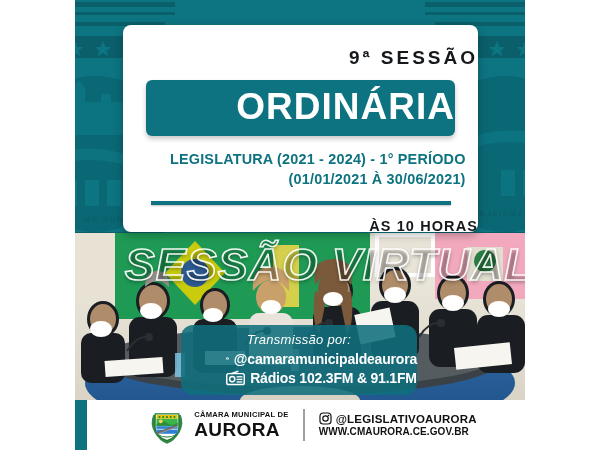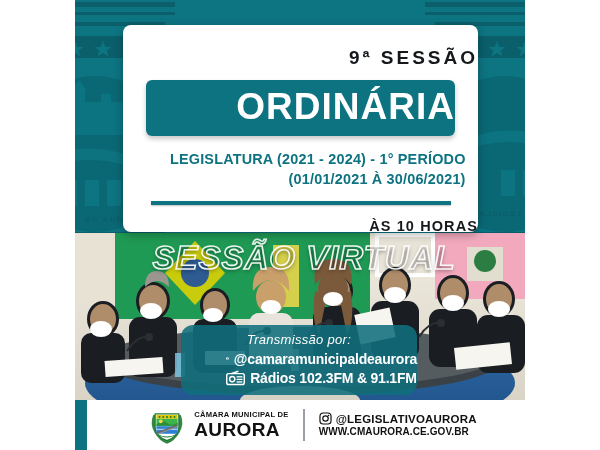--- a/index.html
+++ b/index.html
@@ -61,22 +61,22 @@
 
   
   .photo{
     position:absolute;left:0;top:233px;width:450px;height:167px;
     overflow:hidden;background:#16351f;
   }
   .photo svg{display:block;width:450px;height:167px;}
 
   
   .virtual{
-    position:absolute;left:0;top:239px;width:458px;text-align:center;
-    font-size:33px;font-weight:700;font-style:italic;letter-spacing:1px;
+    position:absolute;left:0;top:239px;width:458px;text-align:right;
+    font-size:45px;font-weight:700;font-style:italic;letter-spacing:1px;
     color:transparent;
     -webkit-text-stroke:1.6px rgba(255,255,255,.92);
     text-shadow:0 2px 4px rgba(0,0,0,.35);
     pointer-events:none;
   }
 
   
   .trans{
     position:absolute;left:106px;top:325px;width:236px;
     background:rgba(16,110,124,.88);border-radius:12px;

